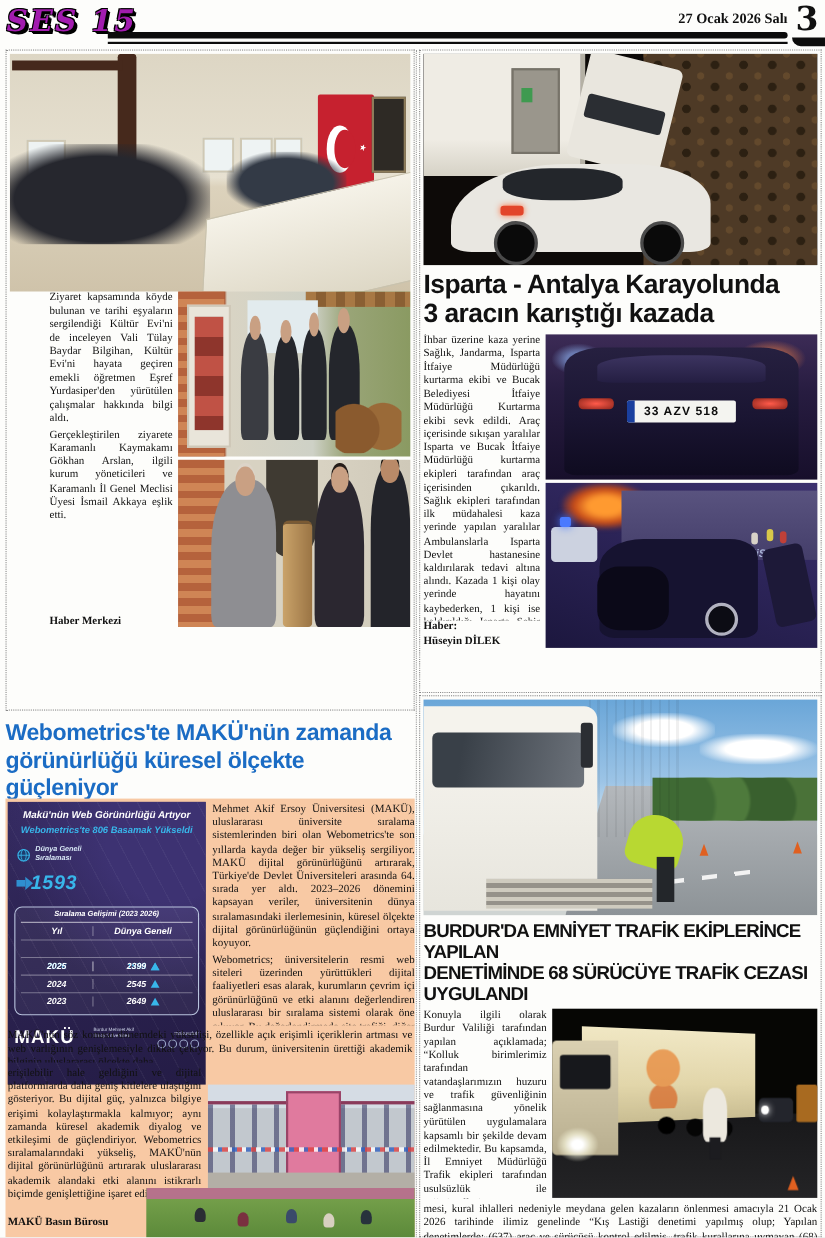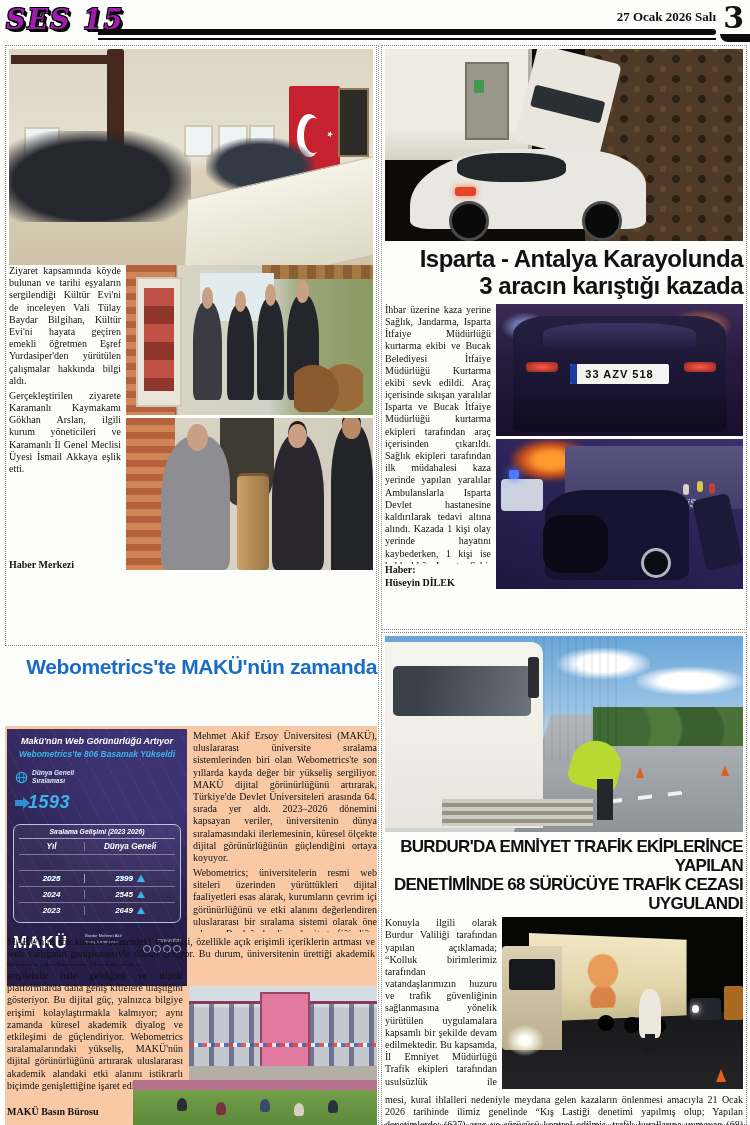--- a/index.html
+++ b/index.html
@@ -15,21 +15,21 @@
   .page-number{position:absolute;right:6px;top:0px;font-family:"DejaVu Serif",serif;font-weight:bold;font-size:30px;}
   .corner-wedge{position:absolute;right:0;top:34px;width:30px;height:8px;background:#0c0c0c;border-radius:0 0 0 10px;}
   
   .art{position:absolute;border:1px dotted #8a8a8a;box-sizing:border-box;background:#fdfdfb;}
   #art-vali{left:5px;top:45px;width:372px;height:601px;padding:3px;}
   #art-maku{left:5px;top:650px;width:372px;height:475px;border:none;}
   #art-kaza{left:381px;top:45px;width:366px;height:585px;padding:3px;}
   #art-trafik{left:381px;top:632px;width:366px;height:493px;padding:3px;}
   .v-divider{position:absolute;left:378px;top:45px;height:1080px;border-left:1px dotted #9a9a9a;}
   
-  .hl{font-family:"Liberation Sans",sans-serif;font-weight:bold;text-align:right;line-height:1.12;}
+  .hl{font-family:"Liberation Sans",sans-serif;font-weight:bold;text-align:left;line-height:1.12;}
   .hl-vali{font-size:18px;letter-spacing:-0.6px;margin:7px 0 5px 0;}
   .hl-kaza{font-size:24px;letter-spacing:-0.5px;margin:5px 0 4px 0;}
   .hl-maku{font-size:21px;letter-spacing:-0.4px;color:#1b6cc4;line-height:1.2;margin:4px 0 2px 0;}
   .hl-trafik{font-size:17px;letter-spacing:-0.7px;margin:5px 0 4px 0;}
   .body-txt{font-size:10px;line-height:1.22;text-align:justify;}
   .body-txt p{margin:0 0 3px 0;}
   .byline{font-weight:bold;font-size:10px;}
   .row{display:flex;}
   .txtcol{display:flex;flex-direction:column;overflow:hidden;}
   .txtcol .grow{flex:1;overflow:hidden;}
@@ -230,21 +230,21 @@
       <div class="pm-win w2"></div>
       <div class="pm-win w3"></div>
       <div class="pm-win w4"></div>
       <div class="pm-flag"></div>
       <div class="pm-star"></div>
       <div class="pm-portrait"></div>
       <div class="pm-crowd"></div>
       <div class="pm-officials"></div>
       <div class="pm-table"></div>
     </div>
-    <div class="row" style="height:306px;">
+    <div class="row" style="height:306px;margin-left:36px;">
       <div class="txtcol body-txt" style="width:112px;margin-right:5px;">
         <div class="grow">
           <p>Ziyaret kapsamında köyde bulunan ve tarihi eşyaların sergilendiği Kültür Evi'ni de inceleyen Vali Tülay Baydar Bilgihan, Kültür Evi'ni hayata geçiren emekli öğretmen Eşref Yurdasiper'den yürütülen çalışmalar hakkında bilgi aldı.</p>
           <p>Gerçekleştirilen ziyarete Karamanlı Kaymakamı Gökhan Arslan, ilgili kurum yöneticileri ve Karamanlı İl Genel Meclisi Üyesi İsmail Akkaya eşlik etti.</p>
         </div>
         <div class="byline">Haber Merkezi</div>
       </div>
       <div class="photos-col" style="gap:3px;">
         <div class="photo ph-k1">
           <div class="pk-carpet"></div>
@@ -265,20 +265,21 @@
           <div class="pk2-woman"></div>
           <div class="pk2-suit"></div>
         </div>
       </div>
     </div>
   </div>
 
   <div class="art" id="art-maku" style="position:absolute;">
     <div class="hl hl-maku">
       <div>Webometrics'te MAKÜ'nün zamanda</div>
+      <div>görünürlüğü küresel ölçekte güçleniyor</div>
     </div>
     <div class="mk-bg"></div>
 
     <div class="ig">
       <div class="ig-title">Makü'nün Web Görünürlüğü Artıyor</div>
       <div class="ig-sub">Webometrics'te 806 Basamak Yükseldi</div>
       <div class="ig-stats">
         <div class="ig-stat">
           <div class="ig-labrow">
             <svg class="ig-globe" viewBox="0 0 20 20">

